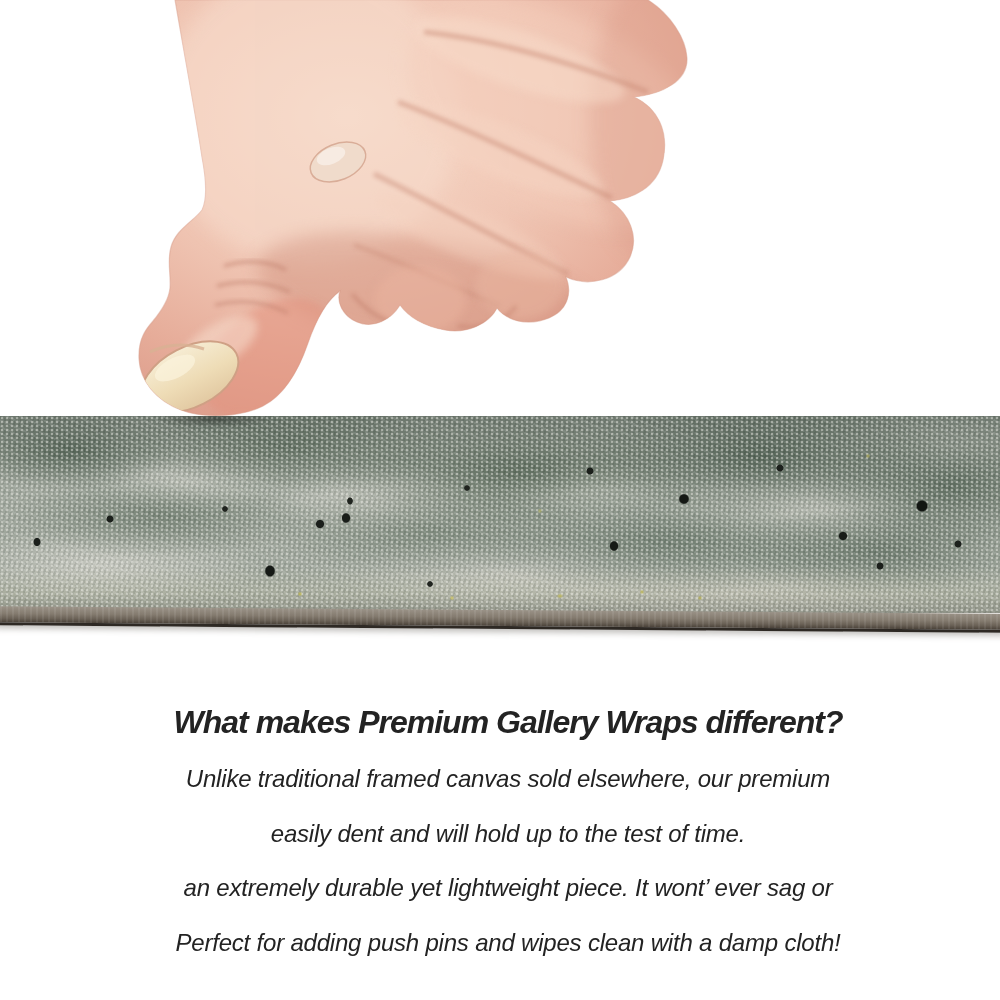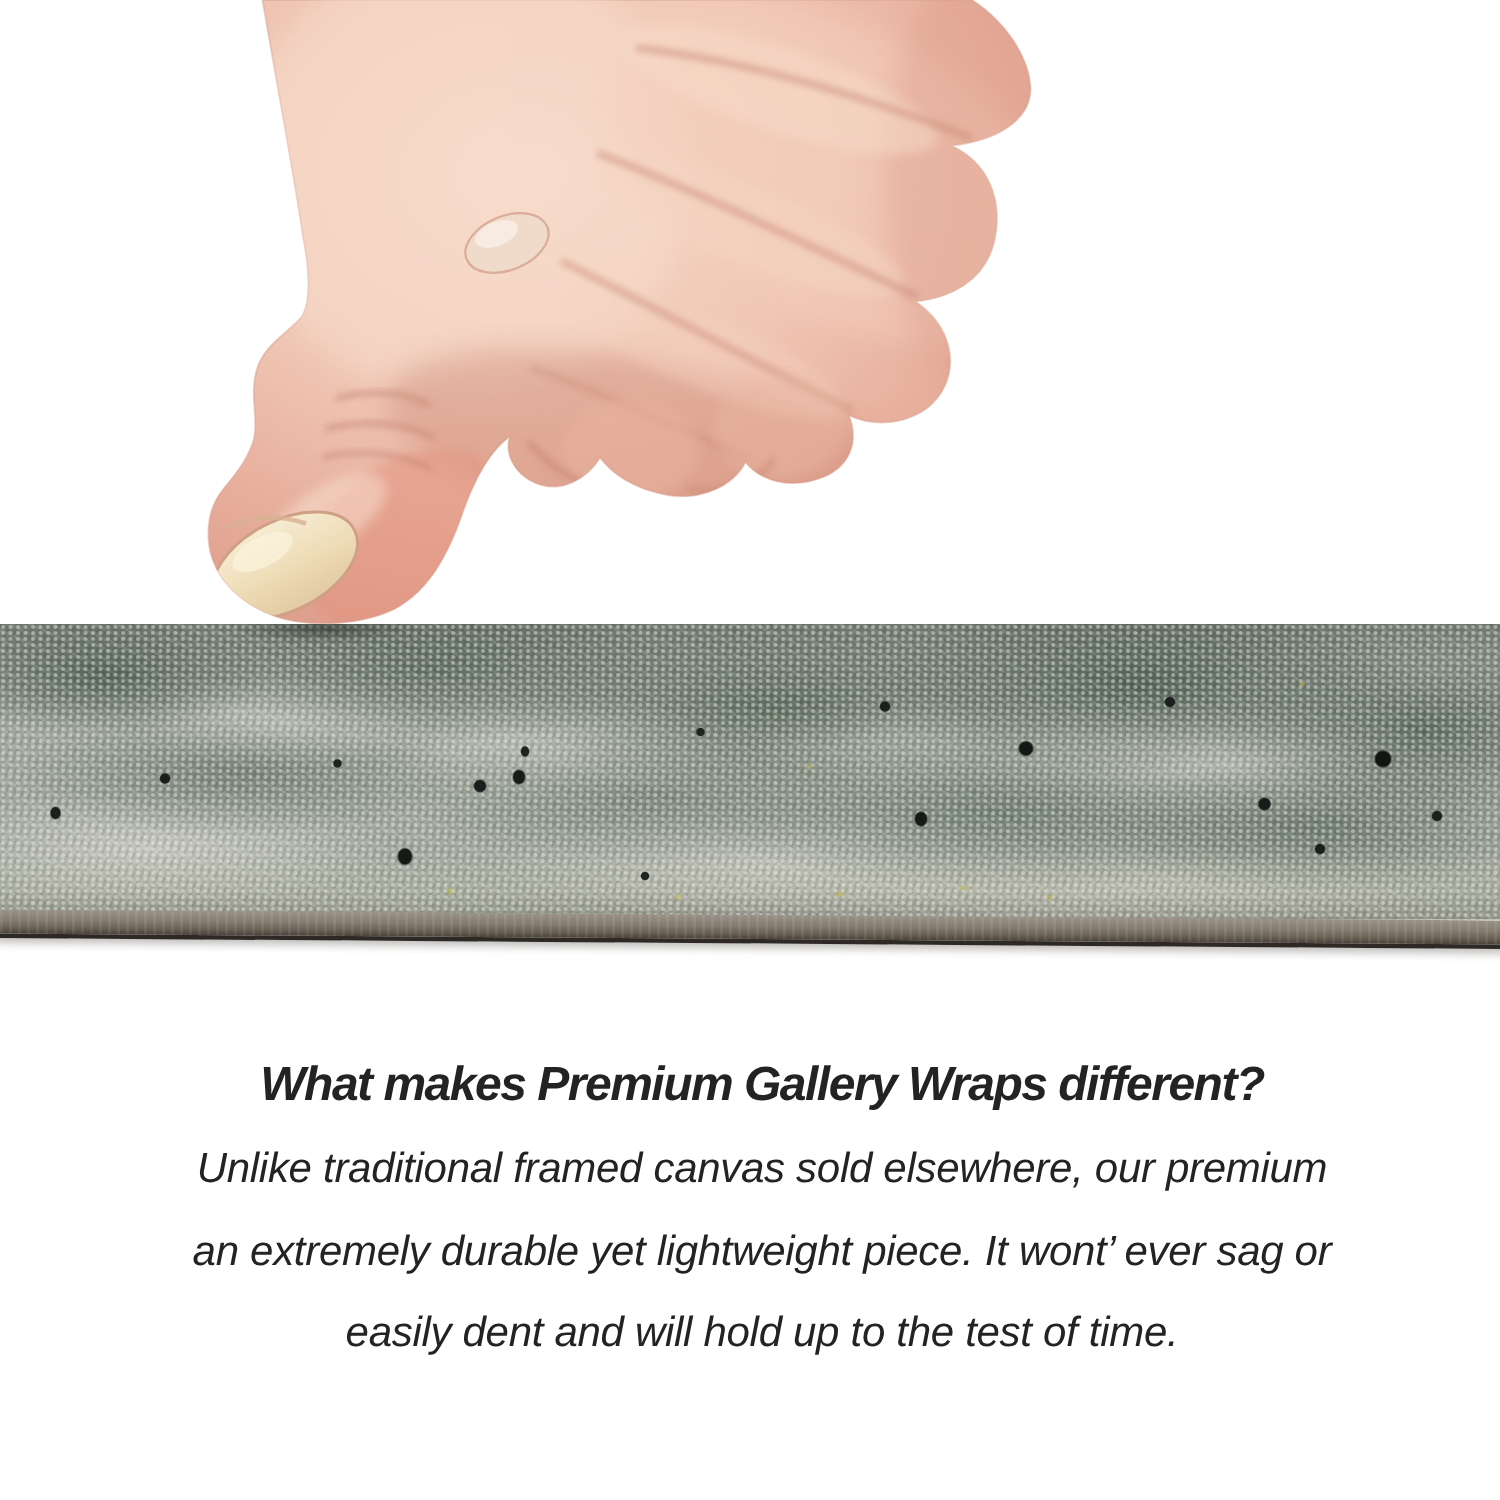--- a/index.html
+++ b/index.html
@@ -116,21 +116,21 @@
   .info h2 {
     margin: 0 0 9px 0;
     font-size: 32px;
     line-height: 42px;
     font-style: italic;
     font-weight: 700;
     letter-spacing: -1px;
   }
   .info p {
     margin: 17px;
-    font-size: 28px;
+    font-size: 24px;
     line-height: 37.5px;
     font-style: italic;
     font-weight: 400;
     letter-spacing: -0.2px;
   }
 </style>
 </head>
 <body>
 
 <div class="stage">
@@ -212,17 +212,18 @@
       </g>
     </svg>
   </div>
 
   <div class="canvas-strip"></div>
   <div class="canvas-edge"></div>
 
   <div class="info">
     <h2>What makes Premium Gallery Wraps different?</h2>
     <p>Unlike traditional framed canvas sold elsewhere, our premium</p>
+    <p>easily dent and will hold up to the test of time.</p>
     <p>an extremely durable yet lightweight piece. It wont’ ever sag or</p>
-    <p>easily dent and will hold up to the test of time.</p>
+    <p>Perfect for adding push pins and wipes clean with a damp cloth!</p>
   </div>
 
 </div>
 
 </body></html>

